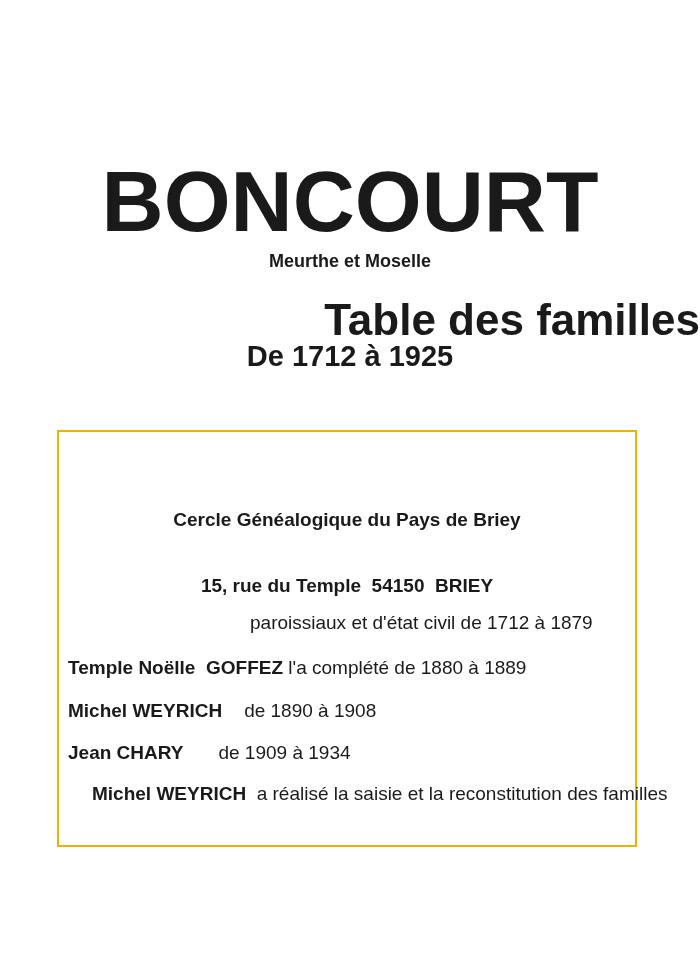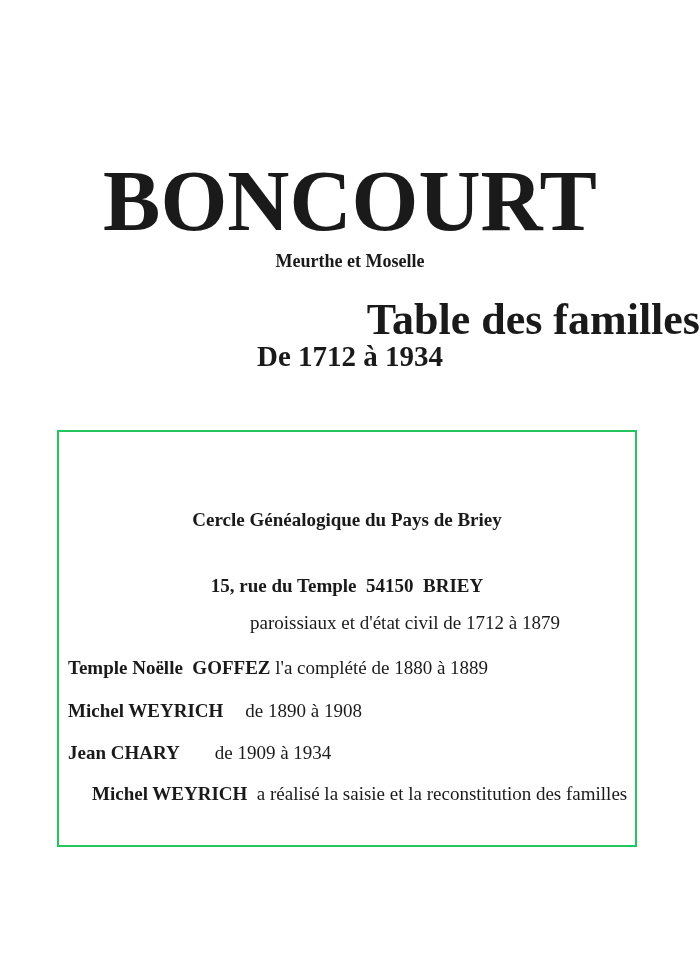--- a/index.html
+++ b/index.html
@@ -6,21 +6,21 @@
     margin: 0;
     padding: 0;
     background: #ffffff;
   }
   .page {
     position: relative;
     width: 700px;
     height: 970px;
     background: #ffffff;
     color: #1a1a1a;
-    font-family: Liberation Serif, serif;
+    font-family: Liberation Sans, sans-serif;
     overflow: hidden;
     border-radius: 22px;
   }
   .main-title {
     position: absolute;
     top: 158px;
     left: 0;
     width: 100%;
     margin: 0;
     text-align: center;
@@ -60,21 +60,21 @@
     font-size: 29px;
     font-weight: bold;
     line-height: 1;
   }
   .credits-box {
     position: absolute;
     left: 57px;
     top: 430px;
     width: 576px;
     height: 413px;
-    border: 2px solid #22c55e;
+    border: 2px solid #eab308;
     background: #ffffff;
   }
   .org {
     position: absolute;
     top: 33px;
     left: 0;
     width: 100%;
     text-align: center;
     font-size: 19px;
     font-weight: bold;
@@ -110,21 +110,21 @@
 <body>
 
 <div class="page">
 
   <h1 class="main-title">BONCOURT</h1>
 
   <div class="subtitle">Meurthe et Moselle</div>
 
   <div class="heading">Table des familles</div>
 
-  <div class="date-range">De 1712 à 1934</div>
+  <div class="date-range">De 1712 à 1925</div>
 
   <div class="credits-box">
 
     <div class="org">
       <div class="org-name">Cercle Généalogique du Pays de Briey</div>
       <div class="org-address">15, rue du Temple  54150  BRIEY</div>
     </div>
 
 
     <div class="credit line-2"><span class="text">paroissiaux et d'état civil de 1712 à 1879</span></div>

